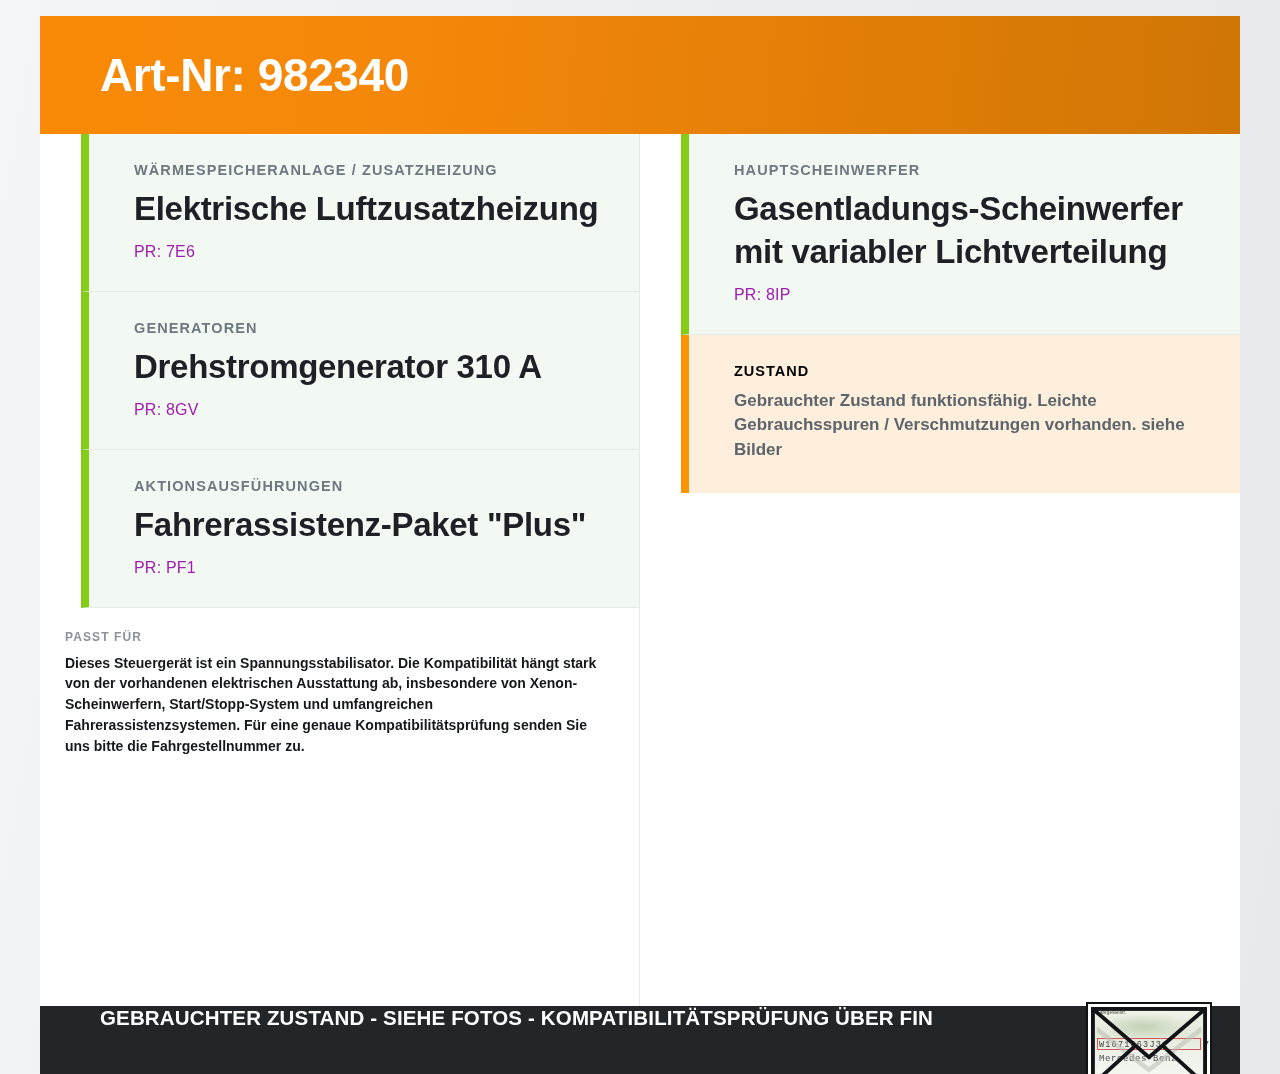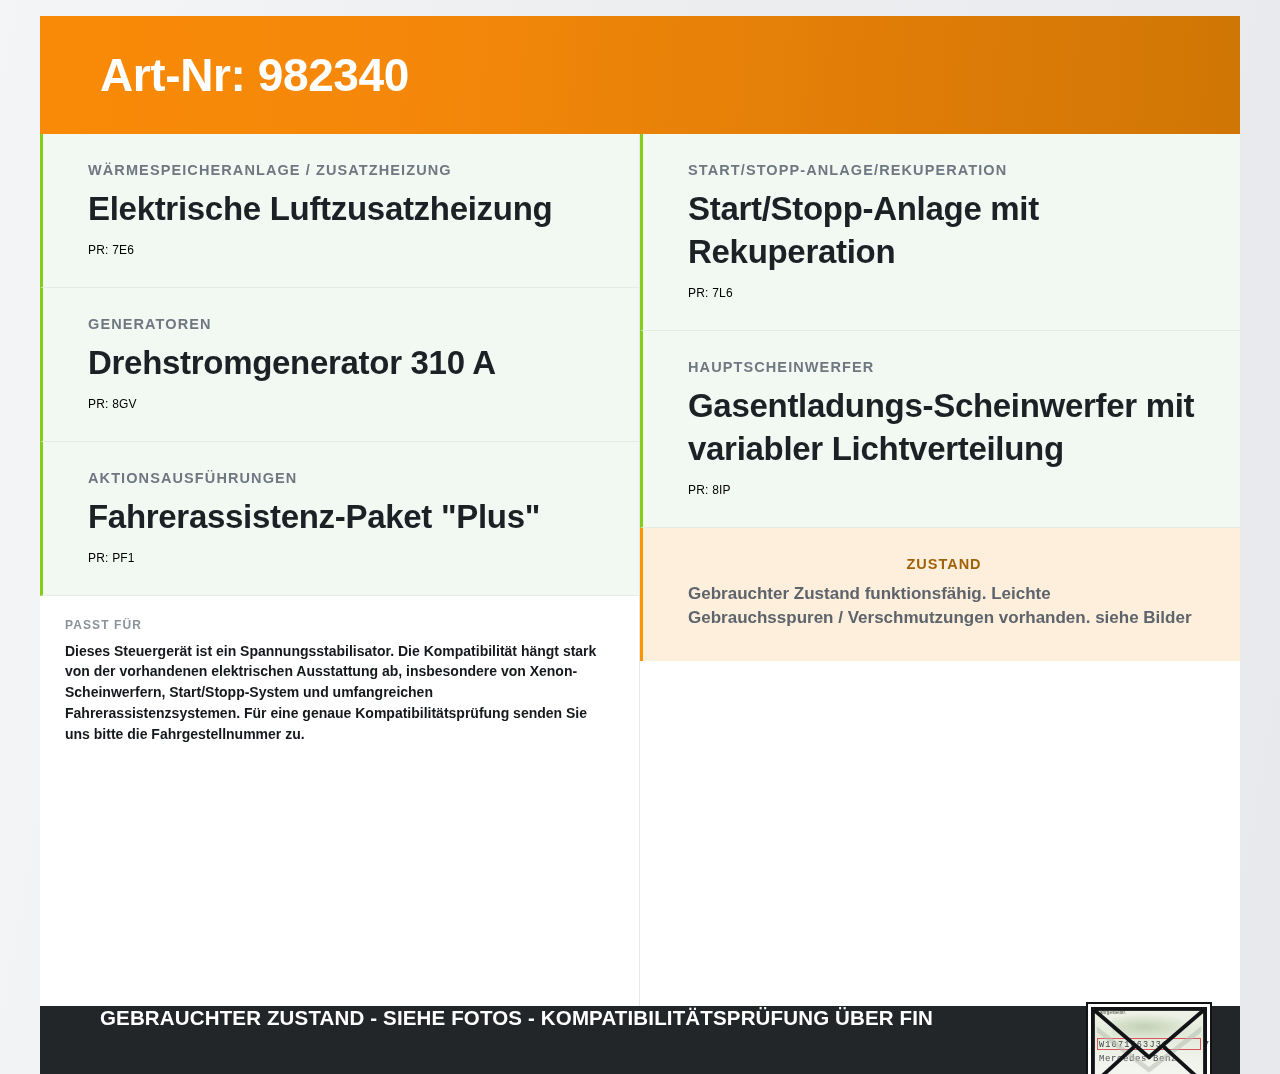--- a/index.html
+++ b/index.html
@@ -59,56 +59,56 @@
     flex-direction: column;
     background: #ffffff;
     position: relative;
   }
   .col-left { border-right: 1px solid #e6e8ea; }
 
   
   .card {
     position: relative;
     background: #f2f9f3;
-    border-left: 3px solid #84cc16;
+    border-left: 8px solid #84cc16;
     border-bottom: 1px solid #e4ece5;
     padding: 28px 40px 30px 45px;
+    margin-left: 41px;
   }
   .card.warn {
     background: #fdefdc;
     border-left-color: #fb9500;
     border-bottom: none;
   }
 
   .card-eyebrow {
     font-size: 14.5px;
     font-weight: bold;
     letter-spacing: 1.1px;
     color: #6f7781;
     text-transform: uppercase;
     margin-bottom: 10px;
   }
   .card.warn .card-eyebrow {
-    color: #a16207;
+    color: #000000;
     letter-spacing: 1px;
-    text-align: center;
   }
 
   .card-title {
     font-size: 33px;
     font-weight: bold;
     color: #1d2024;
     line-height: 1.3;
     letter-spacing: -0.3px;
   }
 
   .card-pr {
     margin-top: 12px;
-    font-size: 12px;
-    color: #000000;
+    font-size: 16px;
+    color: #a21caf;
     letter-spacing: 0.2px;
   }
 
   .card-body {
     font-size: 17px;
     line-height: 1.45;
     color: #5d646c;
     font-weight: bold;
   }
 
@@ -258,25 +258,20 @@
       <div class="fits">
         <div class="fits-eyebrow">PASST FÜR</div>
         <div class="fits-text">Dieses Steuergerät ist ein Spannungsstabilisator. Die Kompatibilität hängt stark von der vorhandenen elektrischen Ausstattung ab, insbesondere von Xenon-Scheinwerfern, Start/Stopp-System und umfangreichen Fahrerassistenzsystemen. Für eine genaue Kompatibilitätsprüfung senden Sie uns bitte die Fahrgestellnummer zu.</div>
       </div>
 
       <div class="col-filler"></div>
     </div>
 
     <div class="col col-right">
 
-      <div class="card">
-        <div class="card-eyebrow">START/STOPP-ANLAGE/REKUPERATION</div>
-        <div class="card-title">Start/Stopp-Anlage mit Rekuperation</div>
-        <div class="card-pr">PR: 7L6</div>
-      </div>
 
       <div class="card">
         <div class="card-eyebrow">HAUPTSCHEINWERFER</div>
         <div class="card-title">Gasentladungs-Scheinwerfer mit variabler Lichtverteilung</div>
         <div class="card-pr">PR: 8IP</div>
       </div>
 
       <div class="card warn">
         <div class="card-eyebrow">ZUSTAND</div>
         <div class="card-body">Gebrauchter Zustand funktionsfähig. Leichte Gebrauchsspuren / Verschmutzungen vorhanden. siehe Bilder</div>

